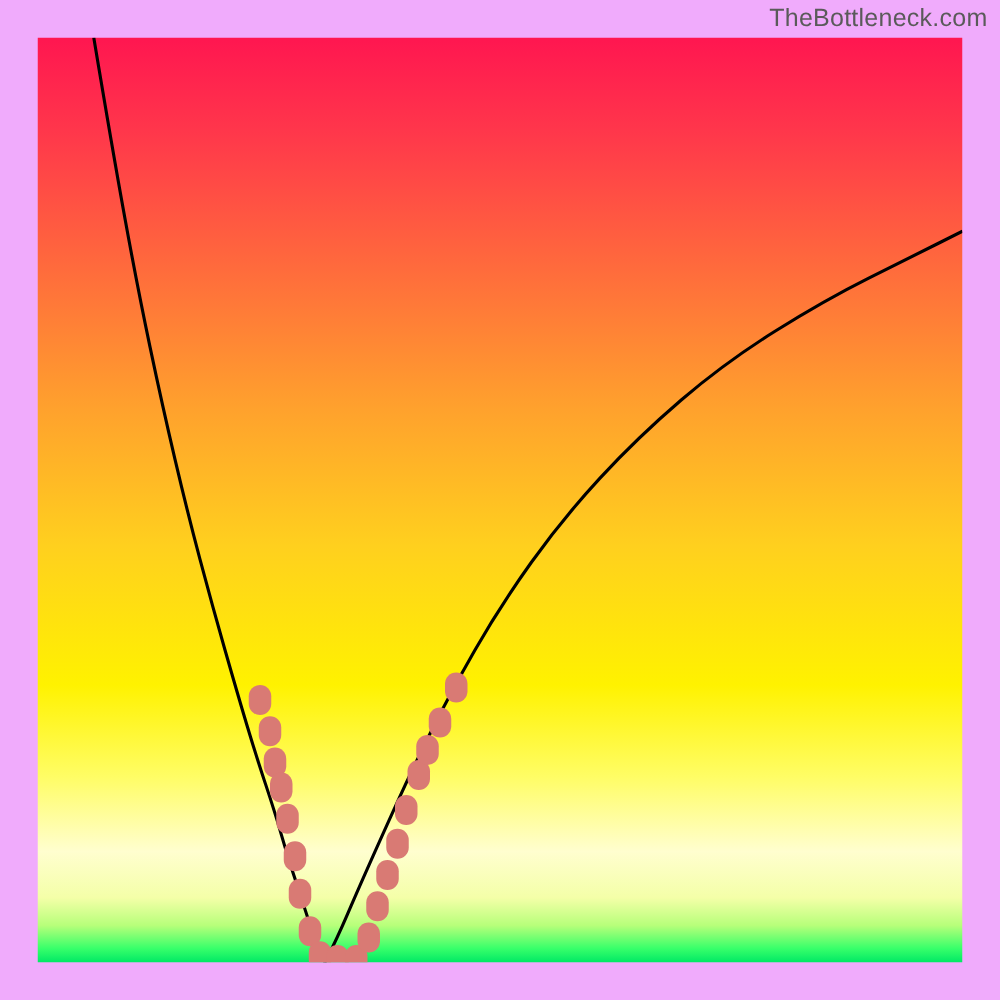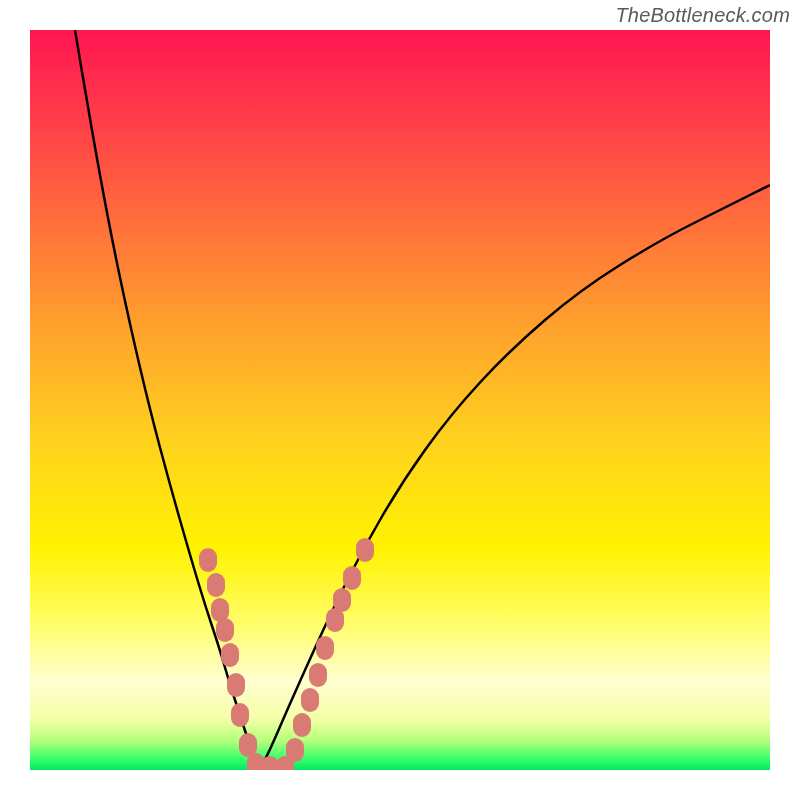--- a/index.html
+++ b/index.html
@@ -9,22 +9,21 @@
     height: 800px;
     background: #000000;
     overflow: hidden;
   }
   .frame {
     position: absolute;
     left: 0;
     top: 0;
     width: 800px;
     height: 800px;
-    background: #ffffff;
-    font-style: italic;
+    background: #f0abfc;
   }
   .plot {
     position: absolute;
     left: 30px;
     top: 30px;
     width: 740px;
     height: 740px;
     overflow: hidden;
   }
   .gradient {

